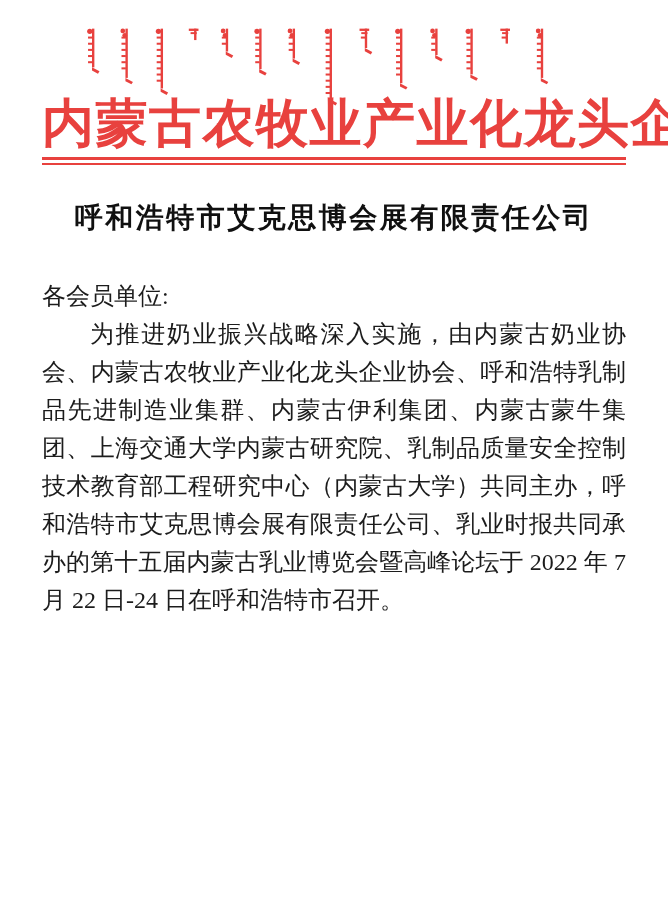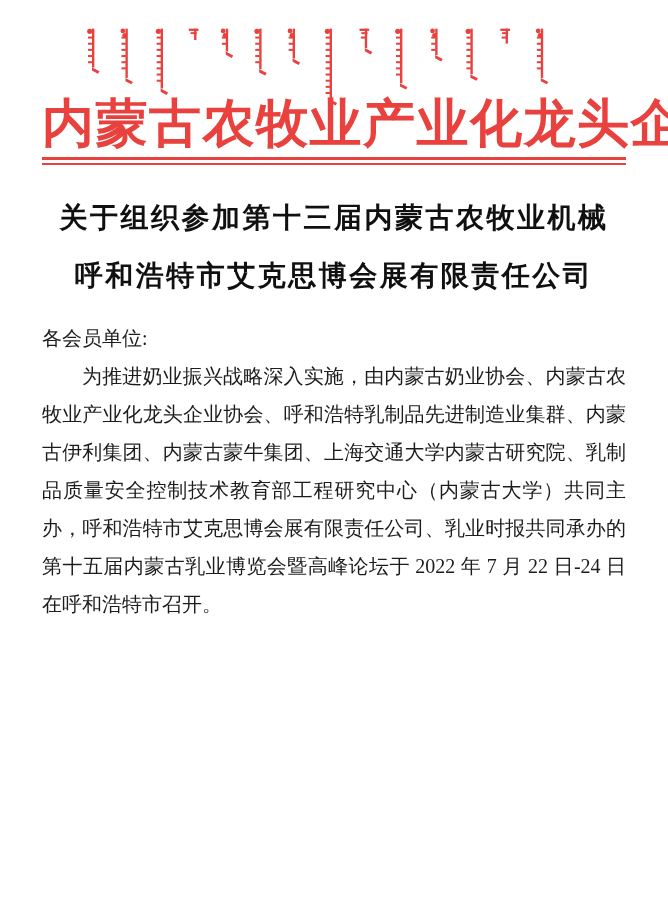--- a/index.html
+++ b/index.html
@@ -42,22 +42,22 @@
     margin-top:24px;
     text-align:center;
     color:#101010;
     font-size:28px;
     font-weight:bold;
     letter-spacing:2.5px;
     line-height:58px;
     white-space:nowrap;
   }
   .textblock{
-    margin-top:14px;
-    font-size:20px;
+    margin-top:30px;
+    font-size:24px;
     line-height:38px;
     color:#1c1c1c;
   }
   .salutation{margin:0;}
   p.body-par{
     margin:0;
     text-indent:2em;
     text-align:justify;
   }
   p.heading{
@@ -215,21 +215,20 @@
         <rect x="-1.5" y="44" width="5" height="2.3"></rect>
         <path d="M3 56 l8.5 4.5 -1.7 2.8 -6.8 -3.6 z"></path>
       </g>
     </svg>
 
   <div class="org-name">内蒙古农牧业产业化龙头企业协会</div>
 
   <div class="sep"></div>
 
   <div class="doc-title">
-    <div>关于组织参加第十三届内蒙古农牧业机械</div>
     <div>呼和浩特市艾克思博会展有限责任公司</div>
   </div>
 
   <div class="textblock">
     <p class="salutation">各会员单位:</p>
 
 
     <p class="body-par">为推进奶业振兴战略深入实施，由内蒙古奶业协会、内蒙古农牧业产业化龙头企业协会、呼和浩特乳制品先进制造业集群、内蒙古伊利集团、内蒙古蒙牛集团、上海交通大学内蒙古研究院、乳制品质量安全控制技术教育部工程研究中心（内蒙古大学）共同主办，呼和浩特市艾克思博会展有限责任公司、乳业时报共同承办的第十五届内蒙古乳业博览会暨高峰论坛于 2022 年 7 月 22 日-24 日在呼和浩特市召开。</p>
 
   </div>

